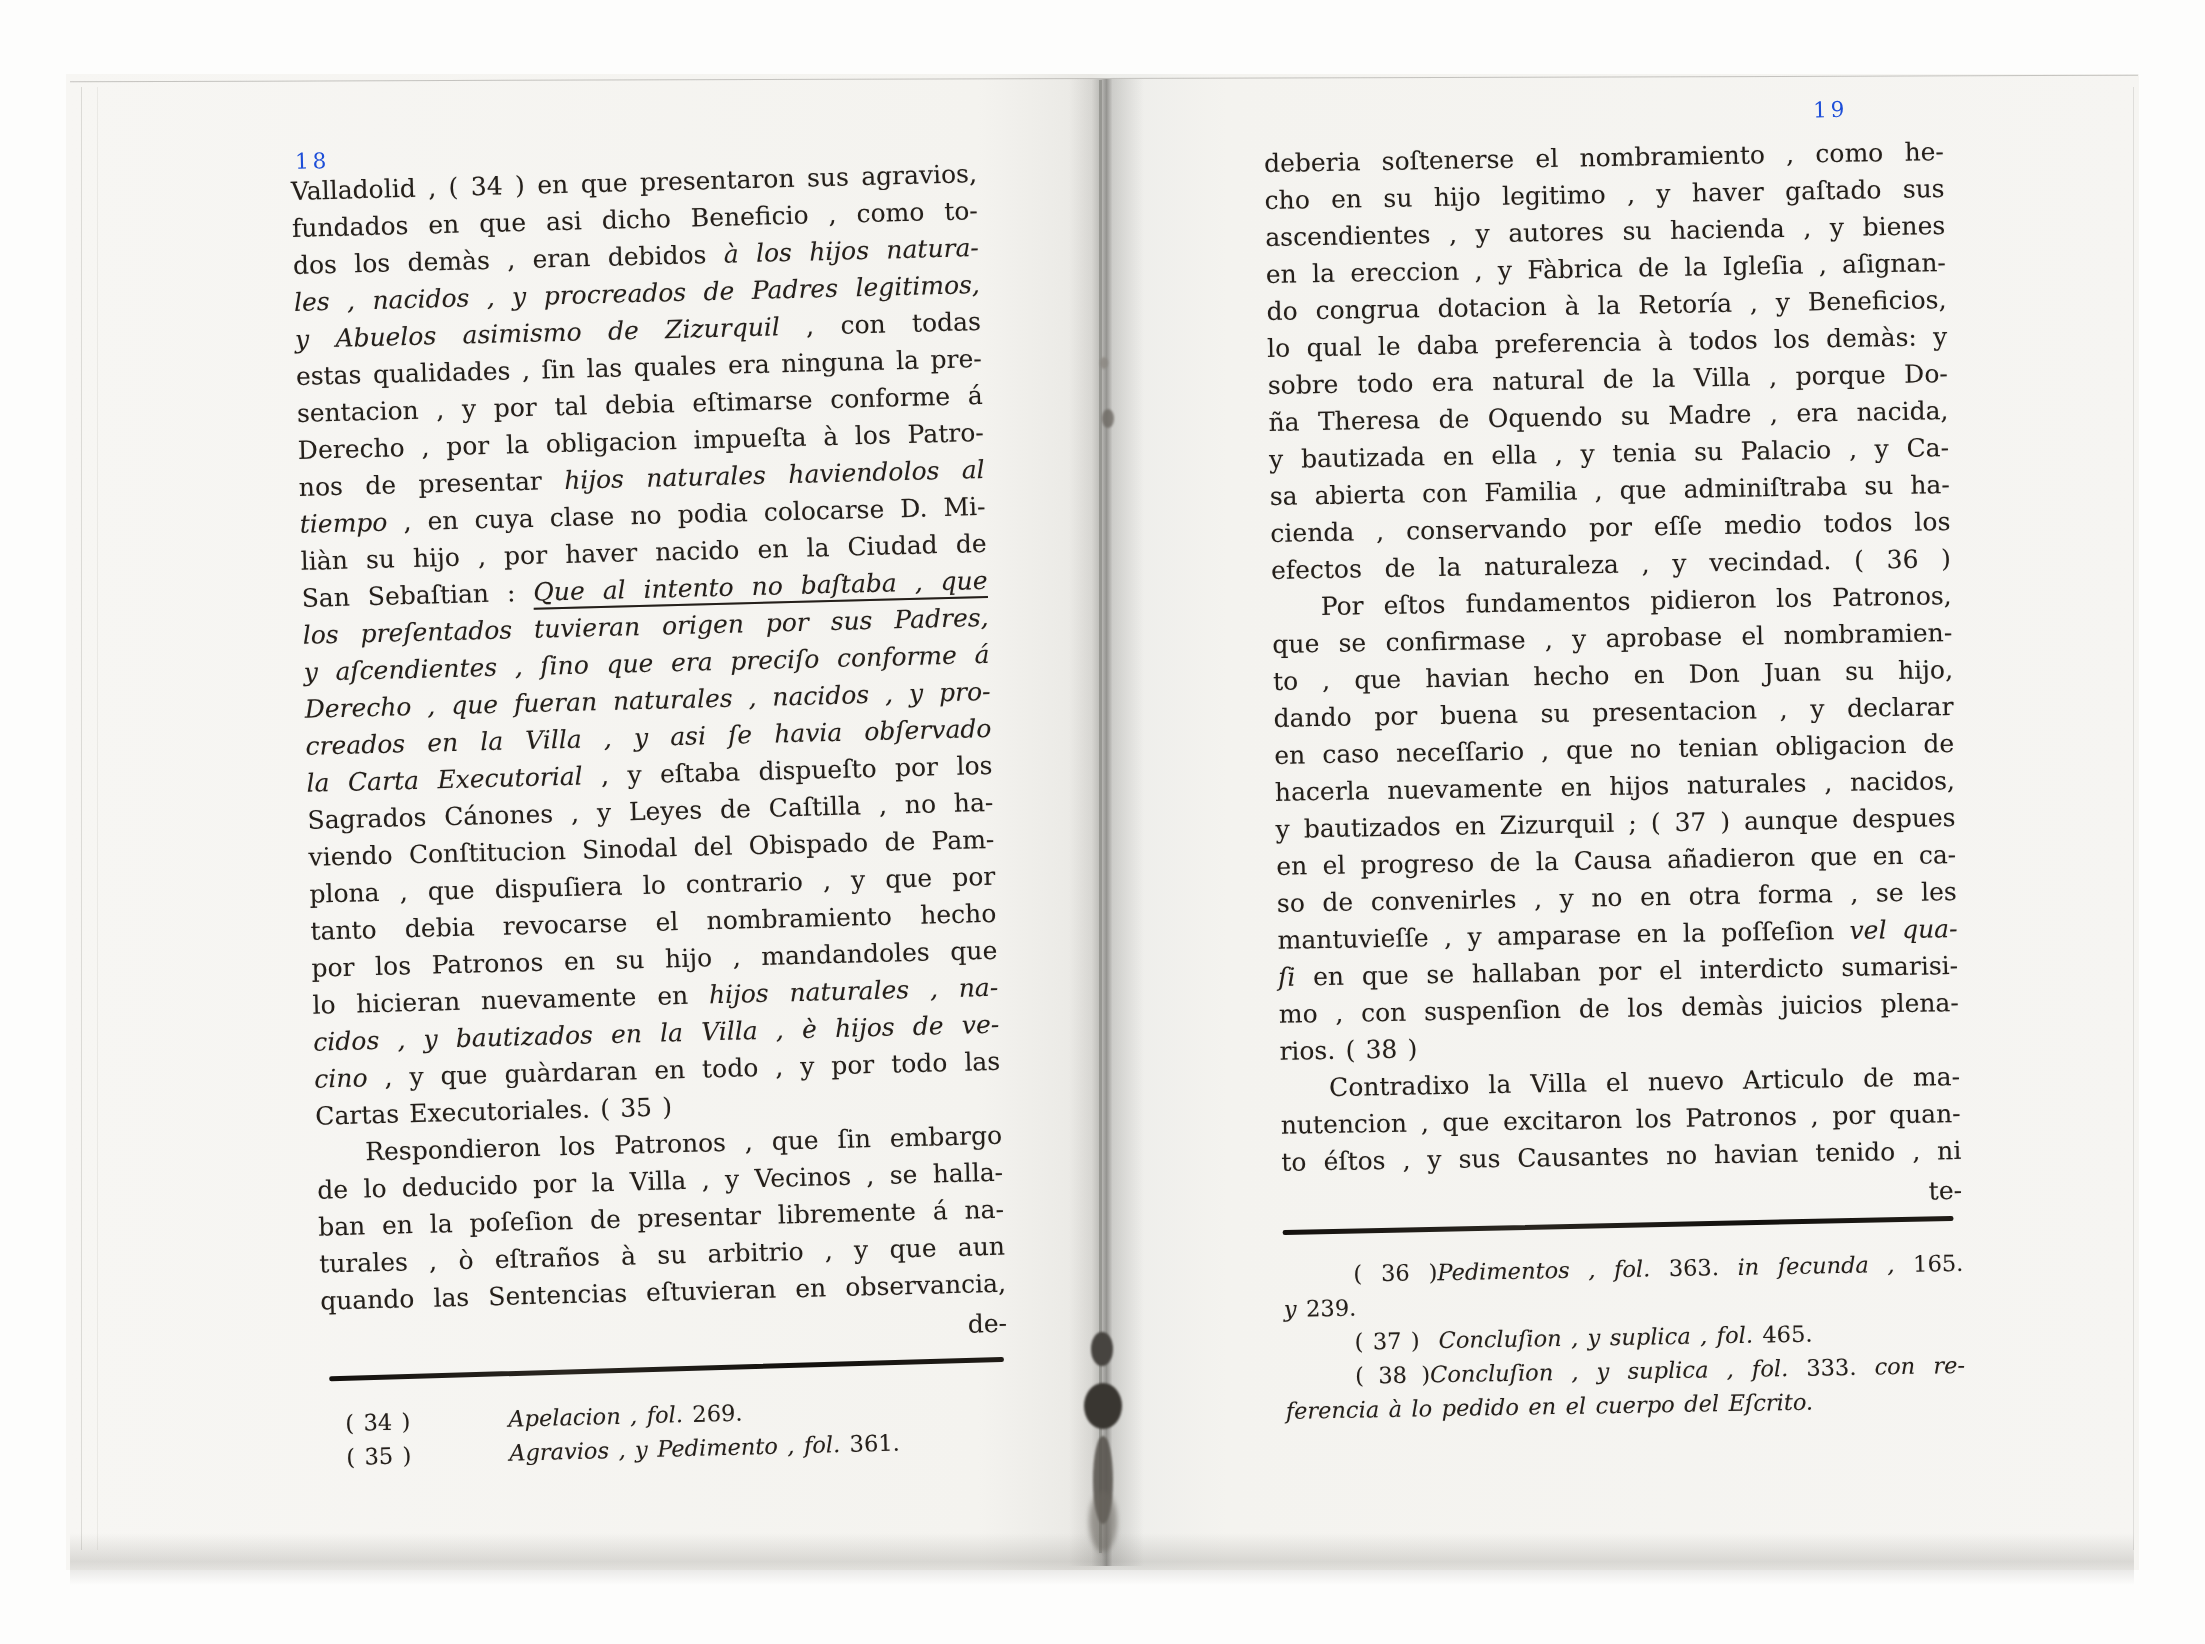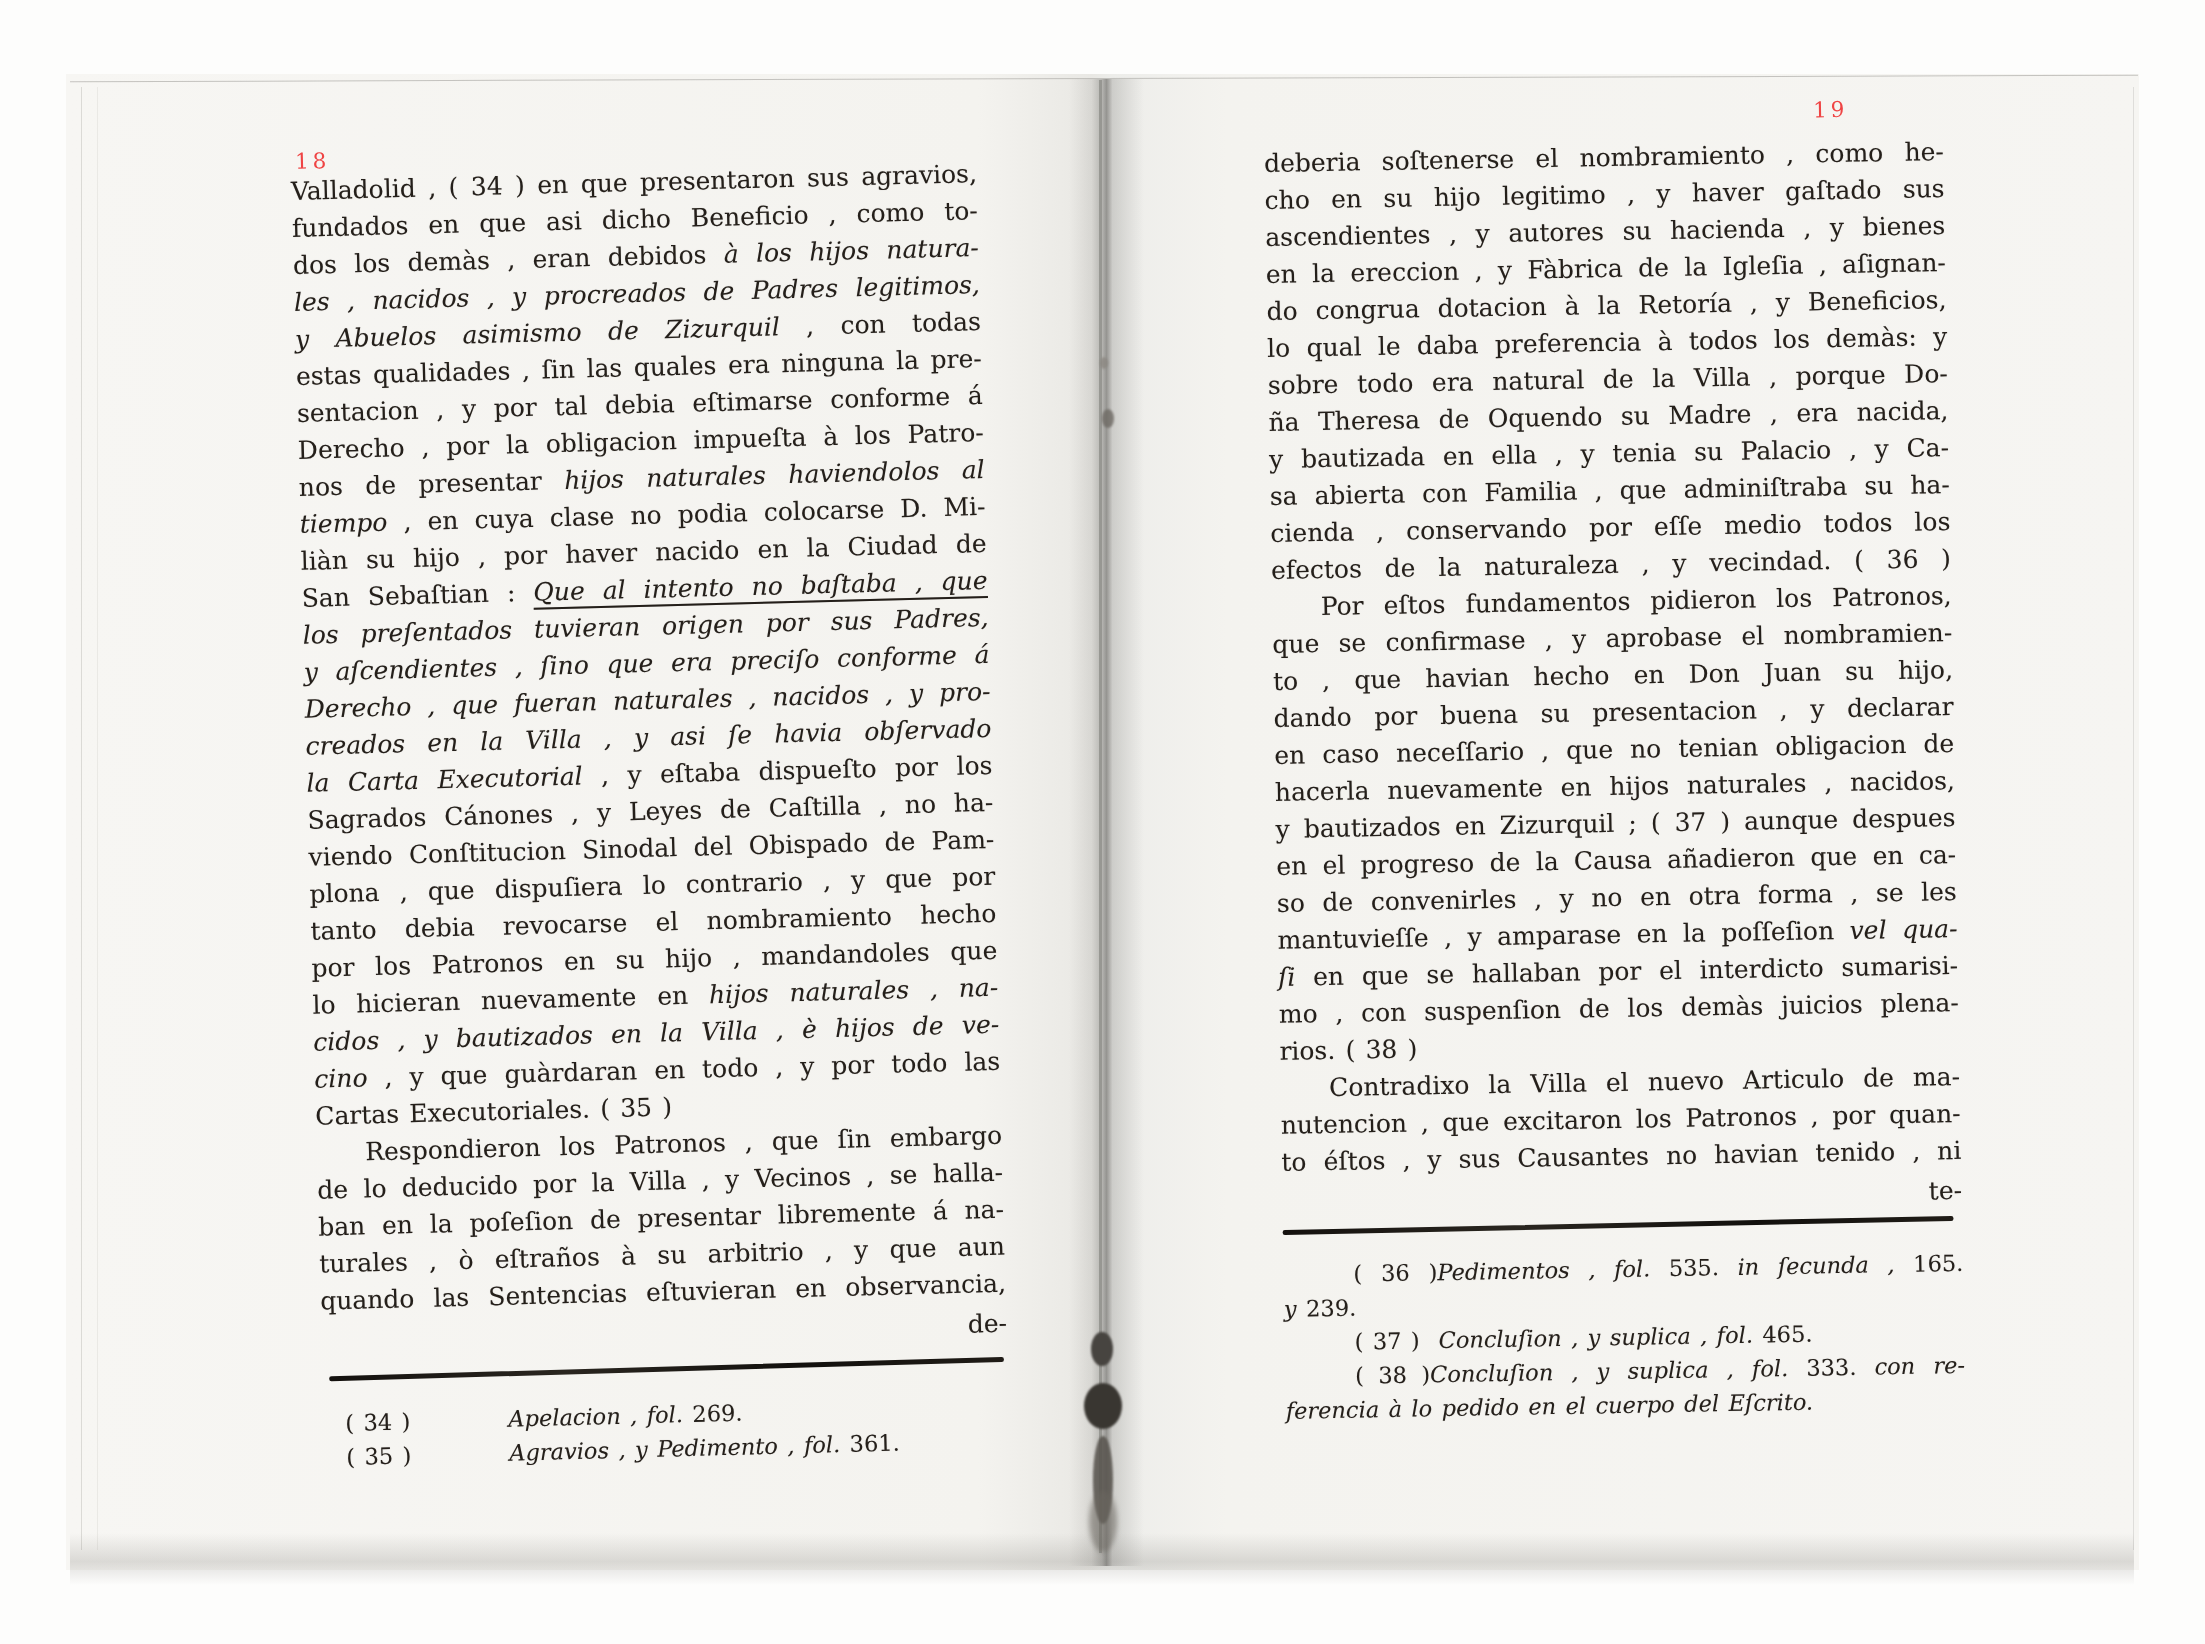--- a/index.html
+++ b/index.html
@@ -25,21 +25,21 @@
   .blot.b1{left:1091px;top:1332px;width:21.6px;height:34px;background:#474440;}
   .blot.b2{left:1084px;top:1383px;width:38px;height:46px;background:#393631;}
   .blot.b3{left:1093px;top:1436px;width:19.7px;height:88px;background:#57534d;opacity:.85;}
   .blot.b4{left:1102px;top:409px;width:12.2px;height:19px;background:#6e6a64;opacity:.8;}
   .blot.b5{left:1100px;top:357px;width:8.4px;height:12.2px;background:#8b8781;opacity:.8;}
   .blot.b6{left:1089px;top:1491px;width:28px;height:61px;background:#6b6760;opacity:.55;filter:blur(2.8px);}
   
   .pagecol{position:absolute;}
   .pagecol.left{left:290px;top:149px;width:686px;transform:rotate(-1.5deg);transform-origin:0 0;}
   .pagecol.right{left:1263px;top:107px;width:680px;transform:rotate(-1.0deg);transform-origin:0 0;}
-  .pagenum{position:absolute;font-size:21.6px;letter-spacing:3.8px;color:#ef4444;text-align:right;}
+  .pagenum{position:absolute;font-size:21.6px;letter-spacing:3.8px;color:#1d4ed8;text-align:right;}
   .pagecol.left .pagenum{left:4.7px;top:0;}
   .pagecol.right .pagenum{left:550px;top:0;}
   .lines{display:block;}
   .pagecol.left  .lines.body{margin-top:24.4px;}
   .pagecol.right .lines.body{margin-top:38px;}
   .line{height:37px;line-height:37px;font-size:25px;word-spacing:2.3px;
         text-shadow:0 0 0.9px rgba(36,30,24,.28);white-space:nowrap;overflow:visible;}
   .line.j{text-align:justify;text-align-last:justify;white-space:normal;}
   .line.l{text-align:left;}
   .seg{display:inline;}
@@ -146,21 +146,21 @@
         <div class="line j"><span class="seg s-i">ſi</span><span class="seg s-r"> en que se hallaban por el interdicto sumarisi-</span></div>
         <div class="line j"><span class="seg s-r">mo , con suspenſion de los demàs juicios plena-</span></div>
         <div class="line l"><span class="seg s-r">rios. ( 38 )</span></div>
         <div class="line j" style="padding-left: 49px;"><span class="seg s-r">Contradixo la Villa el nuevo Articulo de ma-</span></div>
         <div class="line j"><span class="seg s-r">nutencion , que excitaron los Patronos , por quan-</span></div>
         <div class="line j"><span class="seg s-r">to éſtos , y sus Causantes no havian tenido , ni</span></div>
       </div>
     <div class="catchword">te-</div>
     <div class="fnrule"></div>
     <div class="lines fns">
-        <div class="line j" style="padding-left: 70px;"><span class="seg s-r num" style="width: 84px;">( 36 )</span><span class="seg s-i">Pedimentos , fol. </span><span class="seg s-r">535.</span><span class="seg s-i"> in ſecunda , </span><span class="seg s-r">165.</span></div>
+        <div class="line j" style="padding-left: 70px;"><span class="seg s-r num" style="width: 84px;">( 36 )</span><span class="seg s-i">Pedimentos , fol. </span><span class="seg s-r">363.</span><span class="seg s-i"> in ſecunda , </span><span class="seg s-r">165.</span></div>
         <div class="line l"><span class="seg s-i">y </span><span class="seg s-r">239.</span></div>
         <div class="line l" style="padding-left: 70px;"><span class="seg s-r num" style="width: 84px;">( 37 )</span><span class="seg s-i">Concluſion , y suplica , fol. </span><span class="seg s-r">465.</span></div>
         <div class="line j" style="padding-left: 70px;"><span class="seg s-r num" style="width: 75px;">( 38 )</span><span class="seg s-i">Concluſion , y suplica , fol. </span><span class="seg s-r">333.</span><span class="seg s-i"> con re-</span></div>
         <div class="line l"><span class="seg s-i">ferencia à lo pedido en el cuerpo del Eſcrito.</span></div>
       </div>
   </div>
 </div>
 
 
 </body></html>

